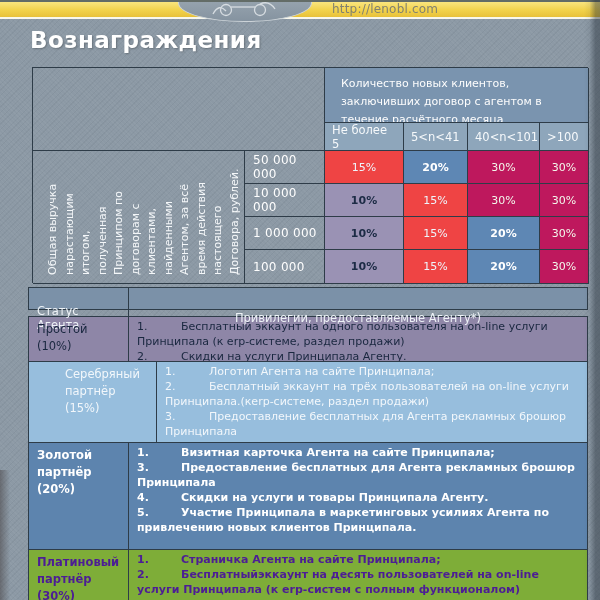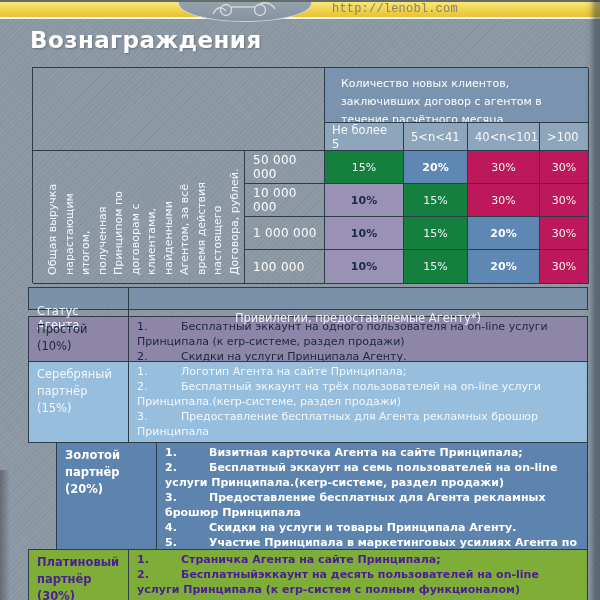--- a/index.html
+++ b/index.html
@@ -8,21 +8,21 @@
     font-family:"DejaVu Sans","Liberation Sans",sans-serif;
     background-color:#8c99a5;
     background-image:
       repeating-linear-gradient(45deg, rgba(255,255,255,.035) 0 1px, transparent 1px 3px),
       repeating-linear-gradient(-45deg, rgba(20,30,40,.05) 0 1px, transparent 1px 4px);
   }
   
   .topbar{
     position:absolute;top:0;left:0;right:0;height:15px;
     background:linear-gradient(#fae57f,#f2d24a 55%,#e8c139);
-    border-top:2px solid #636c67;border-bottom:2px solid #f8f7ec;z-index:5;font-family:Liberation Mono, monospace;
+    border-top:2px solid #636c67;border-bottom:2px solid #f8f7ec;z-index:5;
   }
   .badge{
     position:absolute;left:178px;top:0;width:132px;height:19px;
     background:linear-gradient(#95a2ad,#8593a0);
     border:1px solid #ccd3d8;border-top:none;
     border-radius:0 0 66px 66px / 0 0 19px 19px;
   }
   .orn{position:absolute;left:14px;top:0;width:100px;height:19px;}
   .url{
     position:absolute;left:332px;top:0;font-size:12px;color:#82826f;
@@ -47,21 +47,21 @@
   .subhead{background:#8ea6bb;color:#f6f9fb;font-size:11.5px;display:flex;align-items:center;padding:0 7px;}
   .rev{color:#fefefe;font-size:12px;display:flex;align-items:center;padding-left:8px;letter-spacing:.3px;}
   .rotcell{display:flex;align-items:flex-start;justify-content:flex-start;}
   .rot{
     writing-mode:vertical-rl;transform:rotate(180deg);
     height:100%;box-sizing:border-box;padding:8px 12px;
     color:#f4f7f9;font-size:11px;line-height:1.5;
   }
   .pc{display:flex;align-items:center;justify-content:center;font-size:11px;color:#fbfdff;}
   .pc.purple{background:#9a92b4;color:#1c2b45;}
-  .pc.lightblue{background:#15803d;color:#eef5fb;}
+  .pc.lightblue{background:#ef4444;color:#eef5fb;}
   .pc.midblue{background:#5e87b4;color:#ffffff;}
   .pc.green{background:#be185d;color:#f3f8ec;}
   .b{font-weight:bold;}
   
   #t2{position:absolute;left:28px;top:287px;width:560px;box-sizing:border-box;}
   .t2head{
     display:grid;grid-template-columns:100px 1fr;height:23px;
     background:#7b91a8;border:1px solid #2e3c48;box-sizing:border-box;
   }
   .t2head .hc{color:#eef3f7;font-size:11.5px;display:flex;align-items:center;padding:16px 8px;box-sizing:border-box;}
@@ -69,22 +69,22 @@
   .t2head .hc.second{justify-content:center;}
   .t2gap{height:7px;}
   .srow{
     display:grid;grid-template-columns:100px 1fr;
     border:1px solid #2e3c48;box-sizing:border-box;margin-top:-1px;overflow:hidden;
   }
   .slabel{padding:4px 6px 0 8px;font-size:11.5px;line-height:17px;border-right:1px solid #2e3c48;box-sizing:border-box;}
   .sbody{padding:2px 6px 0 8px;font-size:11px;line-height:15px;box-sizing:border-box;}
   .pnum{display:inline-block;width:44px;}
   .purple-row{background:#8e86a7;color:#19273f;font-weight:normal;}
-  .silver-row{background:#97bedd;color:#f2f7fb;font-weight:normal;}
-  .gold-row{background:#5d84ae;color:#ffffff;font-weight:600;margin-left:28px;}
+  .silver-row{background:#97bedd;color:#f2f7fb;font-weight:normal;padding-left:28px;}
+  .gold-row{background:#5d84ae;color:#ffffff;font-weight:600;}
   .platinum-row{background:#7ead38;color:#4c1d95;font-weight:600;}
   
   .edge-right{
     position:absolute;top:0;right:0;width:16px;height:600px;pointer-events:none;z-index:9;
     background:linear-gradient(to right,transparent,rgba(28,38,48,.07) 35%,rgba(28,38,48,.42) 72%,rgba(44,54,64,.5));
   }
   .edge-left-bottom{
     position:absolute;left:0;bottom:0;width:10px;height:130px;pointer-events:none;z-index:9;
     background:linear-gradient(to right,rgba(58,50,50,.45),transparent);
   }
@@ -160,21 +160,20 @@
         <div><span class="pnum">1.</span><span>Логотип Агента на сайте Принципала;</span></div>
         <div><span class="pnum">2.</span><span>Бесплатный эккаунт на трёх пользователей  на on-line услуги Принципала.(кerp-системе, раздел продажи)</span></div>
         <div><span class="pnum">3.</span><span>Предоставление бесплатных для Агента рекламных брошюр Принципала</span></div>
         <div><span class="pnum">4.</span><span>Скидки на услуги Принципала Агенту.</span></div>
       </div>
     </div>
     <div class="srow gold-row" style="height: 108px;">
       <div class="slabel">Золотой партнёр (20%)</div>
       <div class="sbody">
         <div><span class="pnum">1.</span><span>Визитная карточка Агента на сайте Принципала;</span></div>
-        <div><span class="pnum">2.</span><span>Бесплатный эккаунт на семь пользователей  на on-line услуги Принципала.(кerp-системе, раздел продажи)</span></div>
         <div><span class="pnum">3.</span><span>Предоставление бесплатных для Агента рекламных брошюр Принципала</span></div>
         <div><span class="pnum">4.</span><span>Скидки на услуги и товары Принципала Агенту.</span></div>
         <div><span class="pnum">5.</span><span>Участие Принципала в маркетинговых усилиях Агента по привлечению новых клиентов Принципала.</span></div>
       </div>
     </div>
     <div class="srow platinum-row" style="height: 52px;">
       <div class="slabel">Платиновый партнёр (30%)</div>
       <div class="sbody">
         <div><span class="pnum">1.</span><span>Страничка Агента на сайте Принципала;</span></div>
         <div><span class="pnum">2.</span><span>Бесплатныйэккаунт на десять пользователей  на on-line услуги Принципала (к erp-систем с полным функционалом)</span></div>

